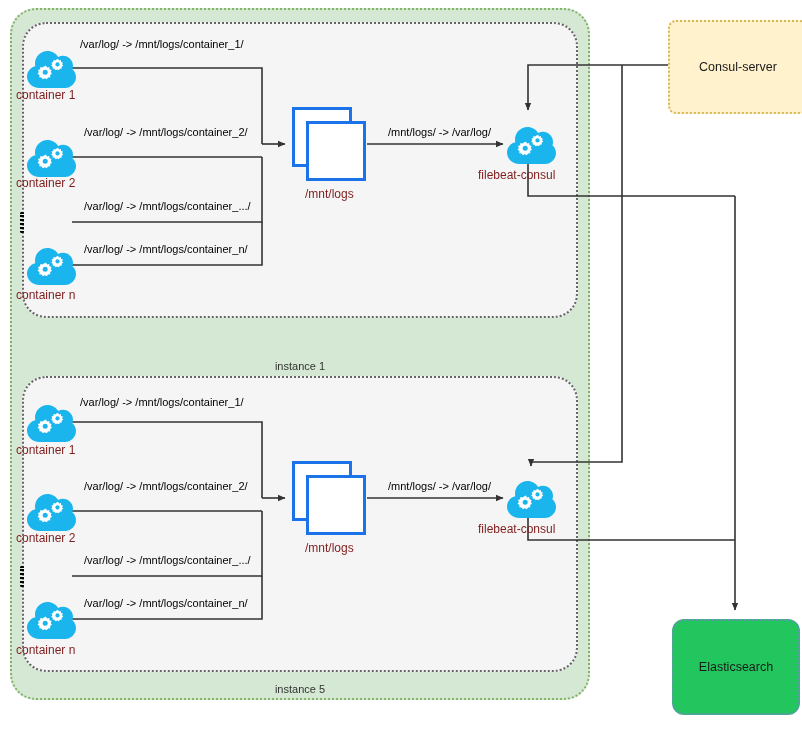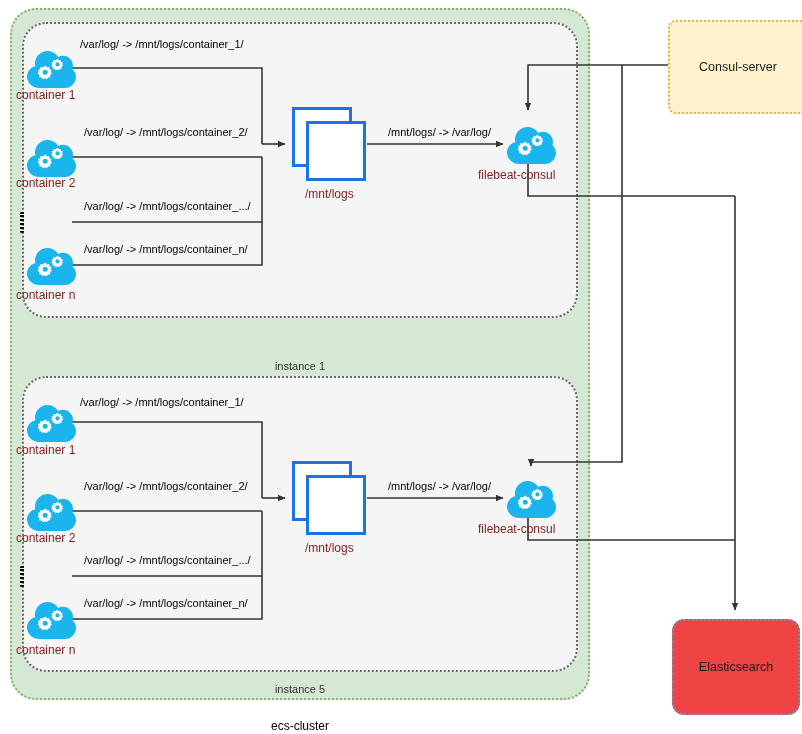--- a/index.html
+++ b/index.html
@@ -126,21 +126,21 @@
     display: flex;
     align-items: center;
     justify-content: center;
   }
   .consul-box span { font-size: 12.5px; color: #1a1a1a; }
 
   
   .es-box {
     left: 672px; top: 619px;
     width: 128px; height: 96px;
-    background: #ef4444;
+    background: #22c55e;
     border: 2px dotted #6c8ebf;
     border-radius: 12px;
     box-sizing: border-box;
     display: flex;
     align-items: center;
     justify-content: center;
   }
   .es-box span { font-size: 12.5px; color: #1a1a1a; }
 </style>
 </head>
@@ -334,21 +334,20 @@
           <circle cx="21.2" cy="26.2" r="2.5" fill="#1ab5ed"></circle>
           <path d="M32.5,13.6 l1.5,-0.8 l1.1,1.6 l1.8,-0.4 l0.2,1.9 l1.8,0.5 l-0.8,1.8 l1.1,1.5 l-1.6,1.1 l0.2,1.8 l-1.9,0.1 l-1,1.6 l-1.7,-0.9 l-1.7,0.9 l-1,-1.6 l-1.9,-0.1 l0.2,-1.8 l-1.6,-1.1 l1.1,-1.5 l-0.8,-1.8 l1.8,-0.5 l0.2,-1.9 l1.8,0.4 z"></path>
           <circle cx="33.5" cy="18.4" r="2.1" fill="#1ab5ed"></circle>
         </g>
       </svg>
     </span>
   </div>
   <div class="node-label" style="left:478px; top:522px;">filebeat-consul</div>
 
   <div class="instance-label instance-label-2">instance 5</div>
-  <div class="cluster-label">ecs-cluster</div>
 
   <div class="node consul-box">
     <span>Consul-server</span>
   </div>
 
   <div class="node es-box">
     <span>Elasticsearch</span>
   </div>
 
 </div>

